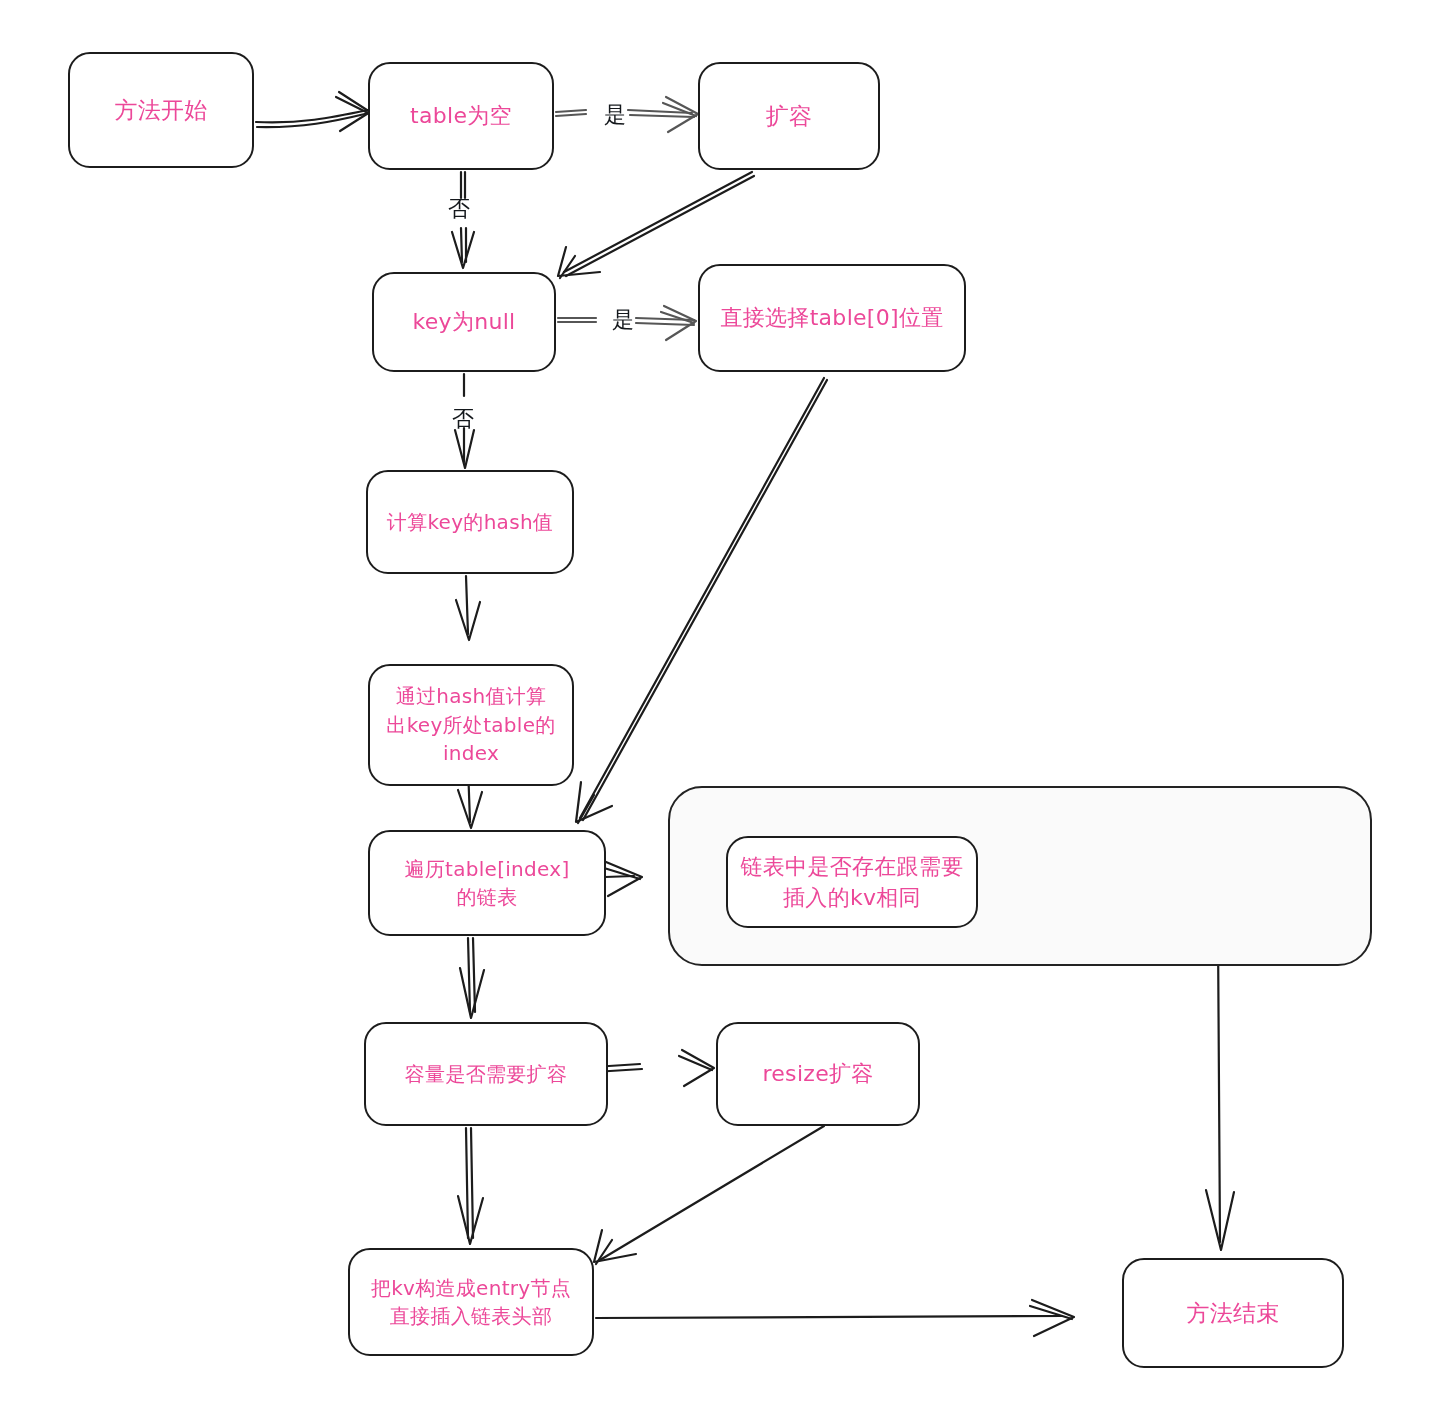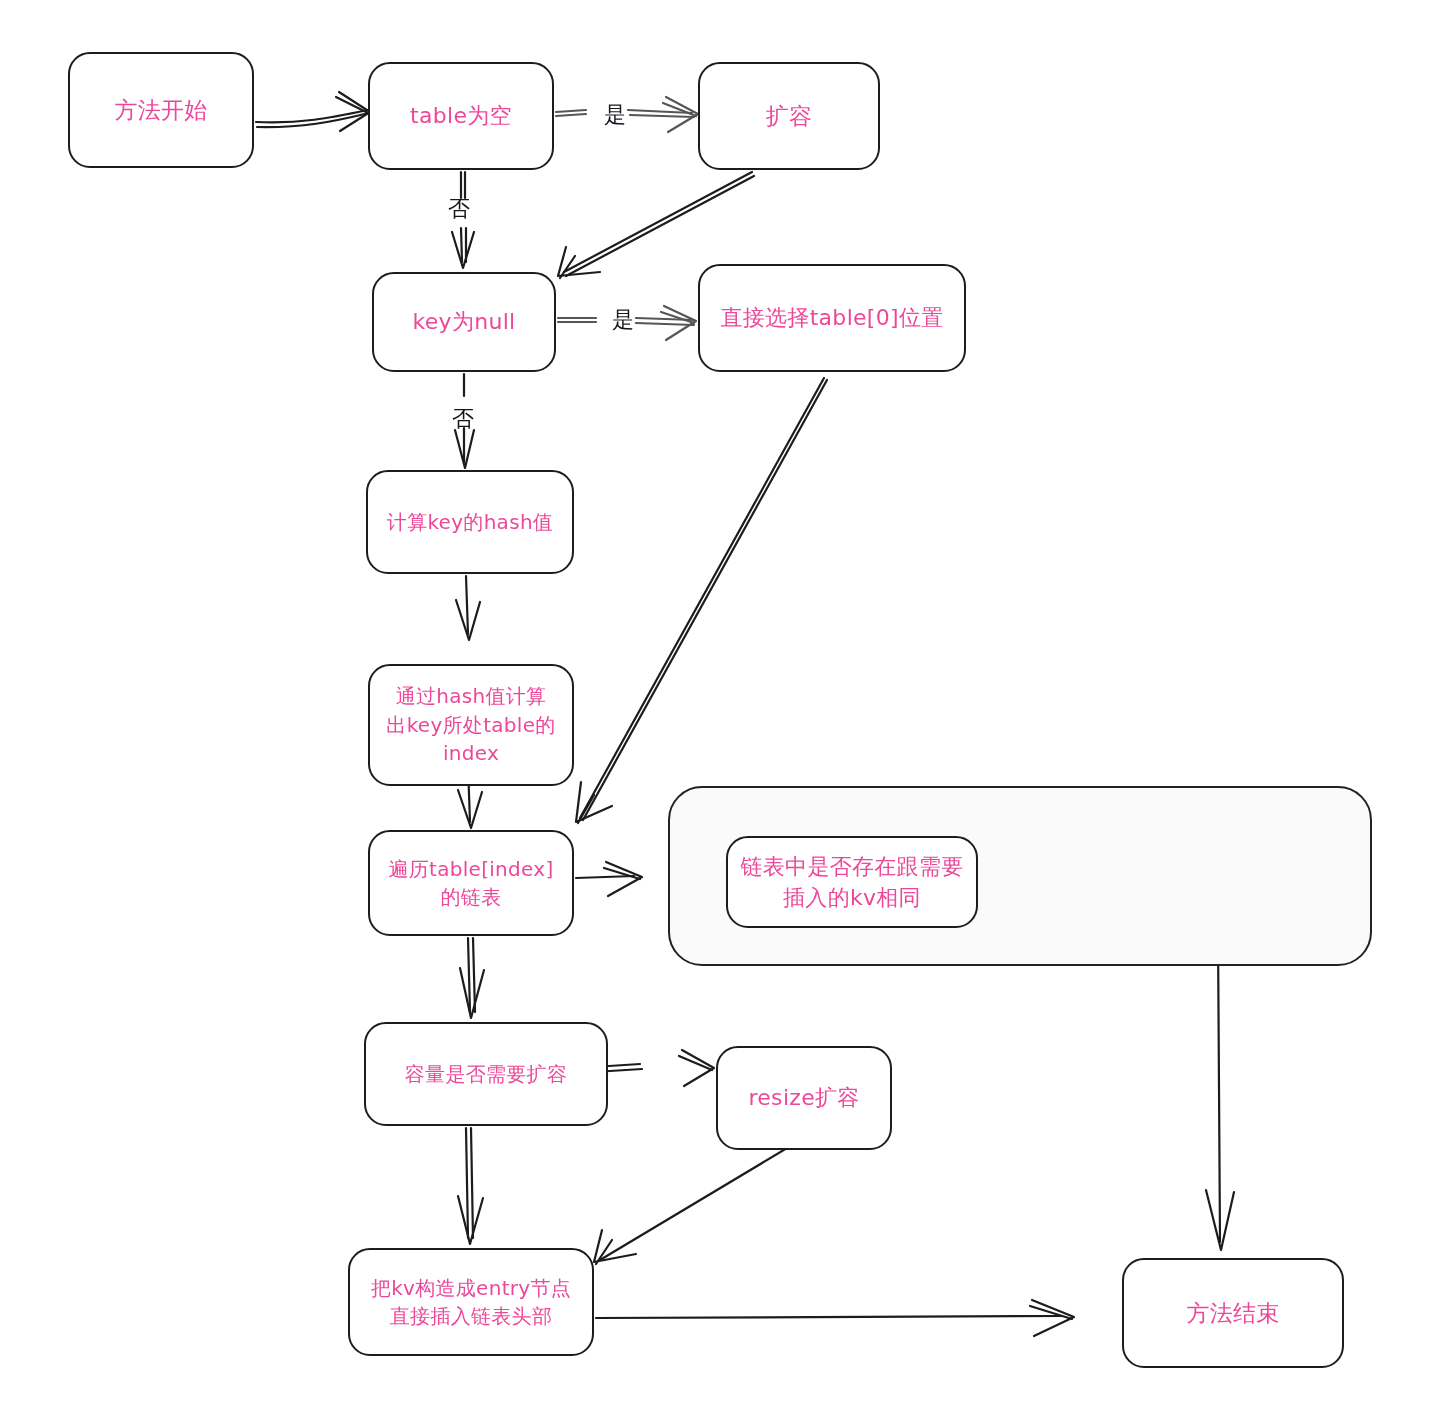--- a/index.html
+++ b/index.html
@@ -204,28 +204,28 @@
     <span class="txt">直接选择table[0]位置</span>
   </div>
   <div class="node f19" style="left: 366px; top: 470px; width: 208px; height: 104px; text-align: right;">
     <span class="txt">计算key的hash值</span>
   </div>
   <div class="node f19" style="left: 368px; top: 642px; width: 206px; height: 122px; margin-top: 22px;">
     <span class="txt">通过hash值计算
 出key所处table的
 index</span>
   </div>
-  <div class="node f19" style="left: 368px; top: 830px; width: 206px; height: 106px;">
+  <div class="node f19" style="left: 368px; top: 830px; width: 238px; height: 106px;">
     <span class="txt">遍历table[index]
 的链表</span>
   </div>
   <div class="node f19" style="left: 364px; top: 1022px; width: 244px; height: 104px;">
     <span class="txt">容量是否需要扩容</span>
   </div>
-  <div class="node f21" style="left: 716px; top: 1022px; width: 176px; height: 104px; margin-top: 24px;">
+  <div class="node f21" style="left: 716px; top: 1022px; width: 204px; height: 104px;">
     <span class="txt">resize扩容</span>
   </div>
   <div class="node f19" style="left: 348px; top: 1248px; width: 246px; height: 108px;">
     <span class="txt">把kv构造成entry节点
 直接插入链表头部</span>
   </div>
   <div class="node f18" style="left: 726px; top: 836px; width: 252px; height: 92px;">
     <span class="txt">链表中是否存在跟需要
 插入的kv相同</span>
   </div>

